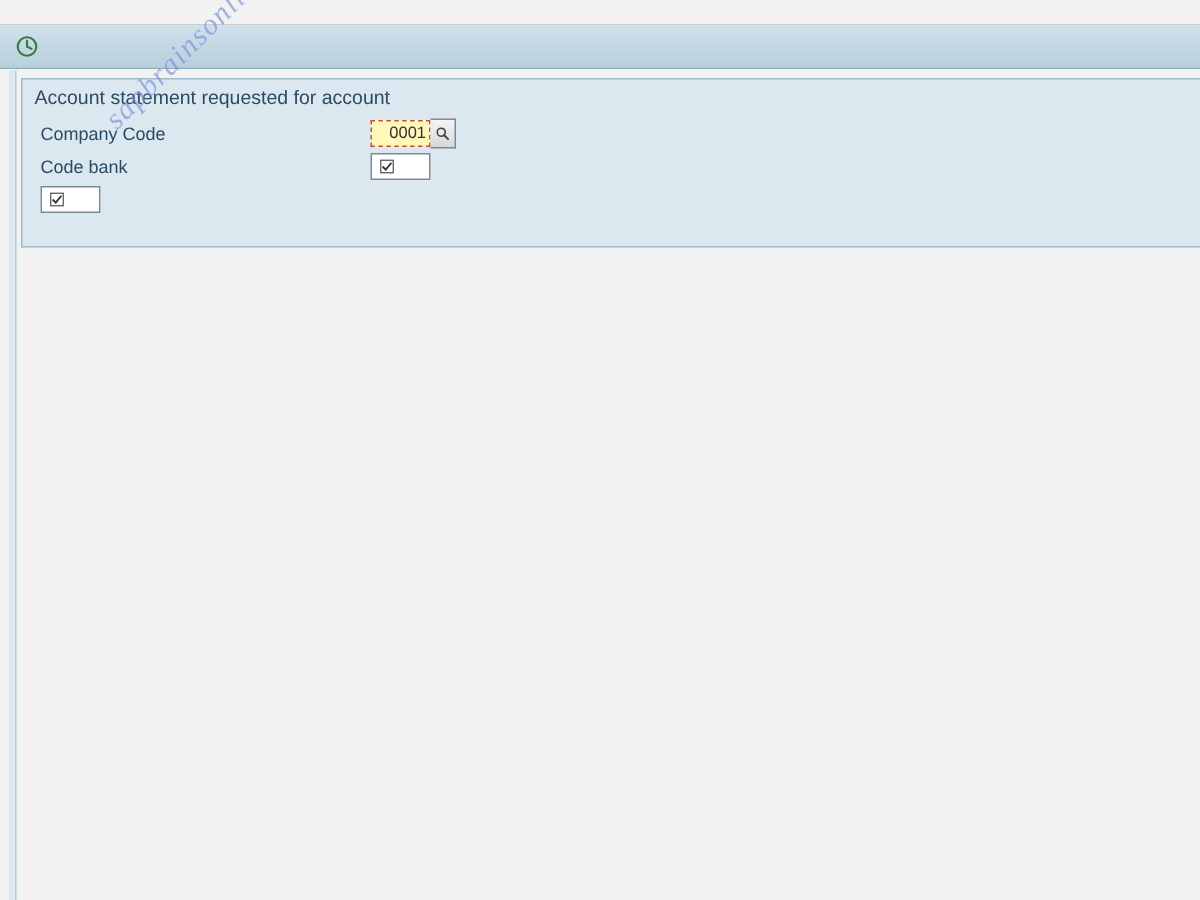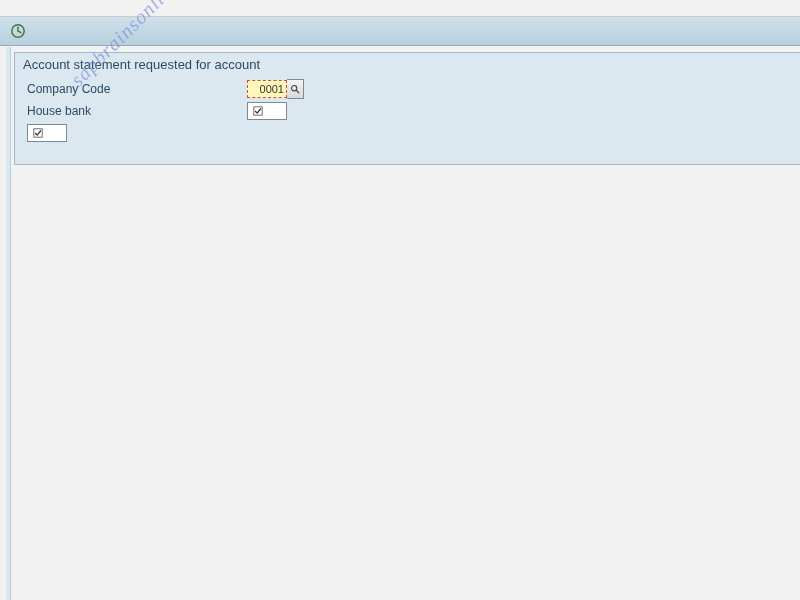--- a/index.html
+++ b/index.html
@@ -173,21 +173,21 @@
           <div class="f4-btn">
             <svg viewBox="0 0 12 12">
               <circle cx="5" cy="5" r="3.2" fill="none" stroke="#444" stroke-width="1.3"></circle>
               <line x1="7.4" y1="7.4" x2="10.5" y2="10.5" stroke="#444" stroke-width="1.5" stroke-linecap="round"></line>
             </svg>
           </div>
         </div>
       </div>
 
       <div class="field-row">
-        <div class="field-label">House bank</div>
+        <div class="field-label">Code bank</div>
         <div class="input-plain">
           <div class="field-input wide" style="display:flex;align-items:center;">
             <span class="check-indicator">
               <svg viewBox="0 0 12 12">
                 <rect x="1" y="1" width="10" height="10" fill="none" stroke="#555" stroke-width="1"></rect>
                 <path d="M2.5 6 L5 8.5 L9.5 3" fill="none" stroke="#333" stroke-width="1.5"></path>
               </svg>
             </span>
           </div>
         </div>

